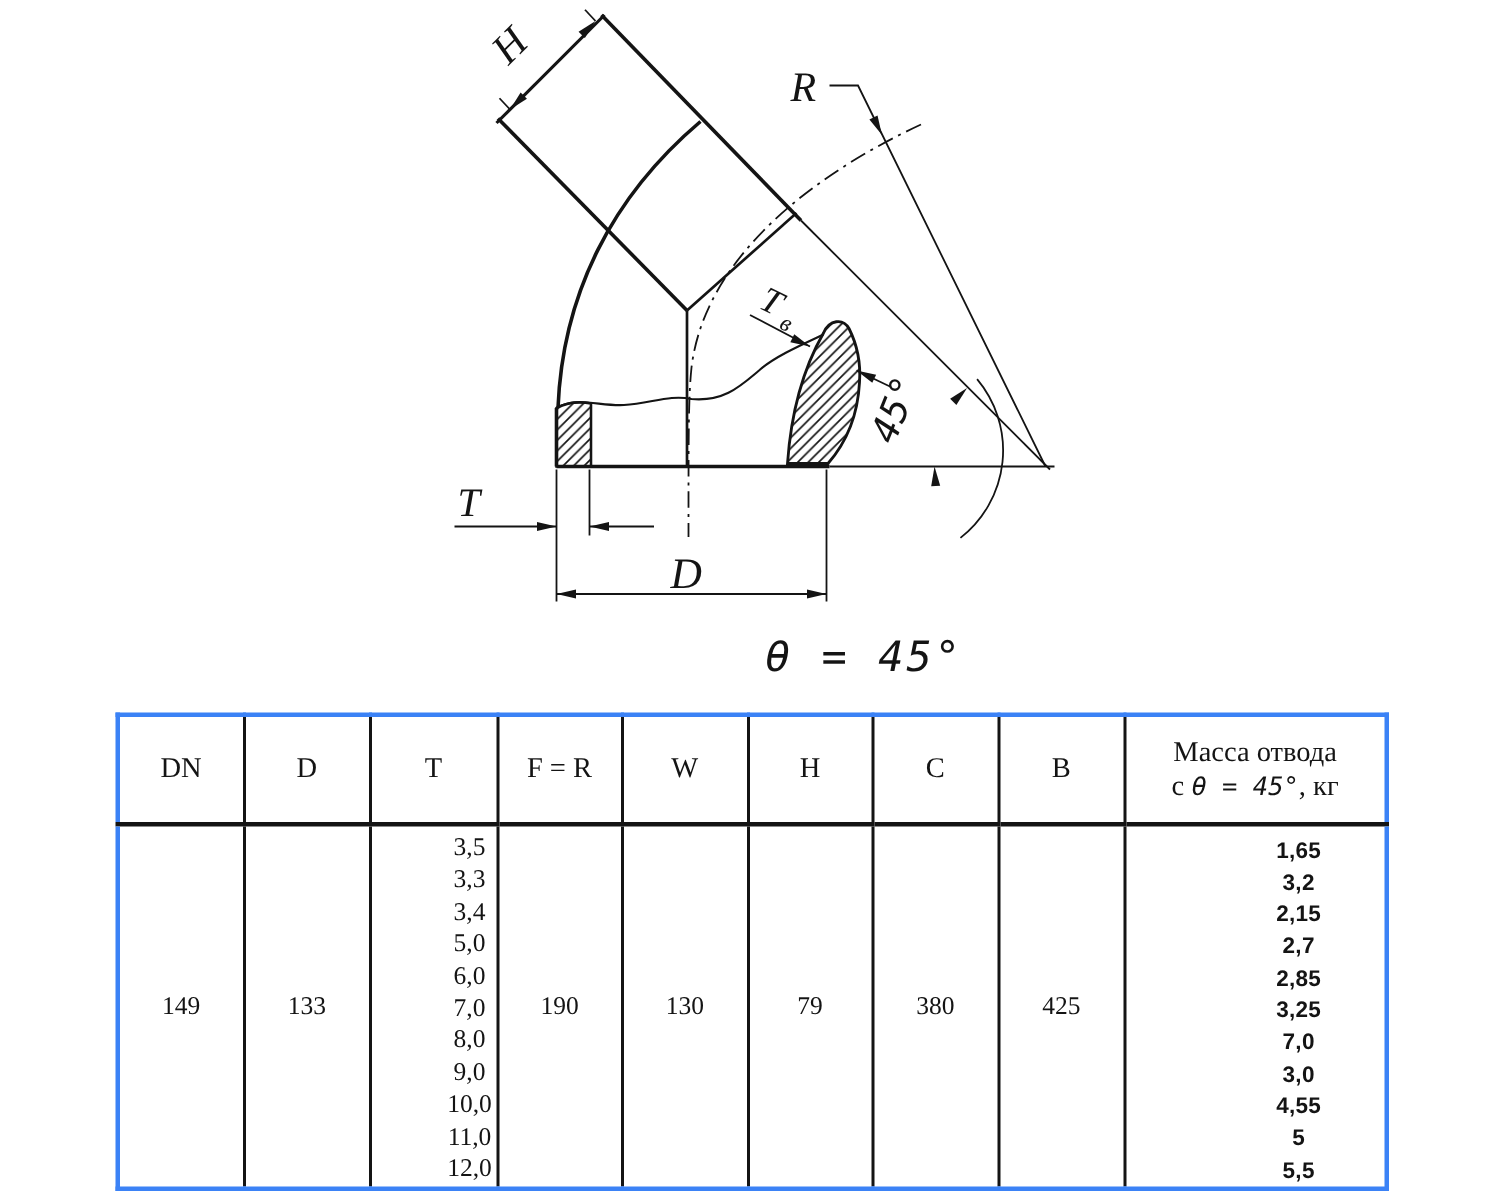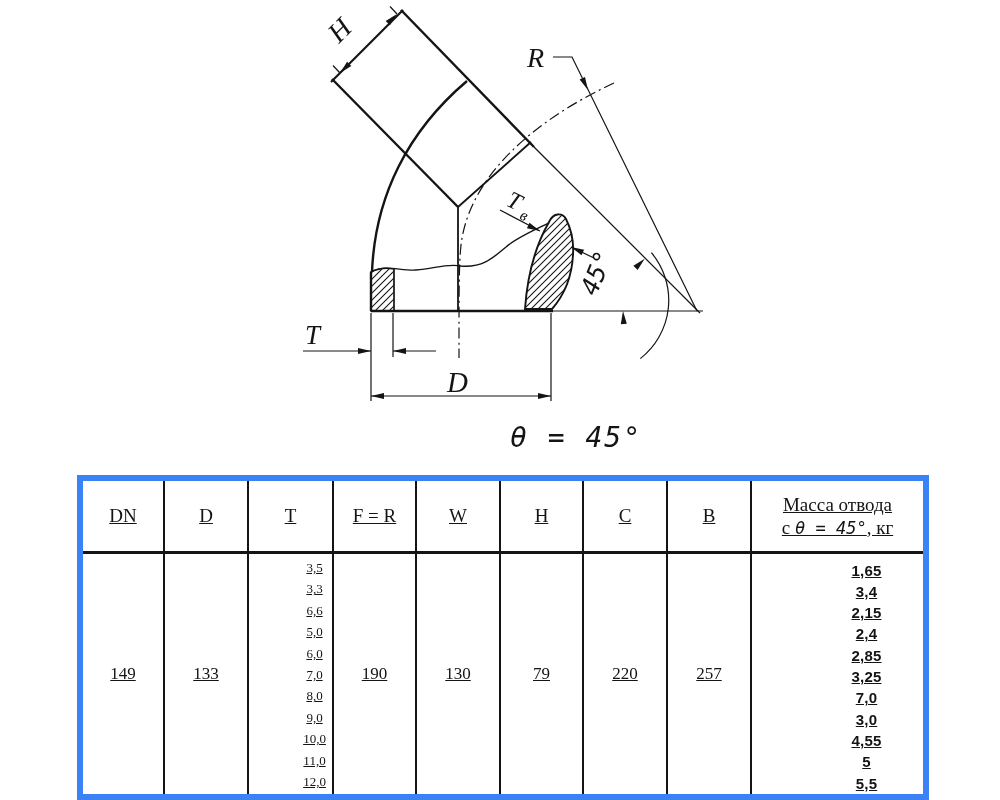--- a/index.html
+++ b/index.html
@@ -11,30 +11,30 @@
   
   .spec-table{
     position:absolute; left:77px; top:475px;
     border-collapse:collapse; table-layout:fixed;
     background:#fff;
   }
   .spec-table td, .spec-table th{
     border:2px solid #141414; padding:0; vertical-align:middle;
     font-weight:normal; text-align:center; color:#141414;
   }
-  .spec-table{border:6px solid #3b82f6;text-decoration:underline;}
+  .spec-table{border:3px solid #3b82f6;}
   .spec-table thead th{
     height:70px; font-size:19px; font-family:"Liberation Serif", serif;
     border-bottom:3px solid #141414;
   }
   .mass-header-line{line-height:23px;}
   .mass-header-line .it{font-style:italic; font-family:"DejaVu Sans Mono", monospace; font-size:17px;}
   .spec-table tbody td{height:239px; font-size:17px;}
   .stack-list{padding:3px 0 2px 0;}
-  .stack-list div{line-height:21.4px; font-size:13px;padding-left:48px;}
+  .stack-list div{line-height:21.4px; font-size:17px;padding-left:48px;}
   .mass-cell{text-align:left; vertical-align:top;}
   .mass-list{padding:5px 16px 0 74px;}
   .mass-list div{
     line-height:21.3px; font-size:15px; font-weight:bold;
     font-family:"Liberation Sans", sans-serif; letter-spacing:0.2px;
   }
   
   .dimtxt{font-family:"Liberation Serif", serif; font-style:italic; fill:#141414;}
   .cadtxt{font-family:"DejaVu Sans Mono", monospace; font-style:oblique; fill:#141414;}
 </style>
@@ -145,42 +145,42 @@
       </tr>
     </thead>
     <tbody>
       <tr>
         <td>149</td>
         <td>133</td>
         <td>
           <div class="stack-list">
               <div>3,5</div>
               <div>3,3</div>
-              <div>6,6</div>
+              <div>3,4</div>
               <div>5,0</div>
               <div>6,0</div>
               <div>7,0</div>
               <div>8,0</div>
               <div>9,0</div>
               <div>10,0</div>
               <div>11,0</div>
               <div>12,0</div>
             </div>
         </td>
         <td>190</td>
         <td>130</td>
         <td>79</td>
-        <td>220</td>
-        <td>257</td>
+        <td>380</td>
+        <td>425</td>
         <td class="mass-cell">
           <div class="mass-list">
               <div>1,65</div>
-              <div>3,4</div>
+              <div>3,2</div>
               <div>2,15</div>
-              <div>2,4</div>
+              <div>2,7</div>
               <div>2,85</div>
               <div>3,25</div>
               <div>7,0</div>
               <div>3,0</div>
               <div>4,55</div>
               <div>5</div>
               <div>5,5</div>
             </div>
         </td>
       </tr>

